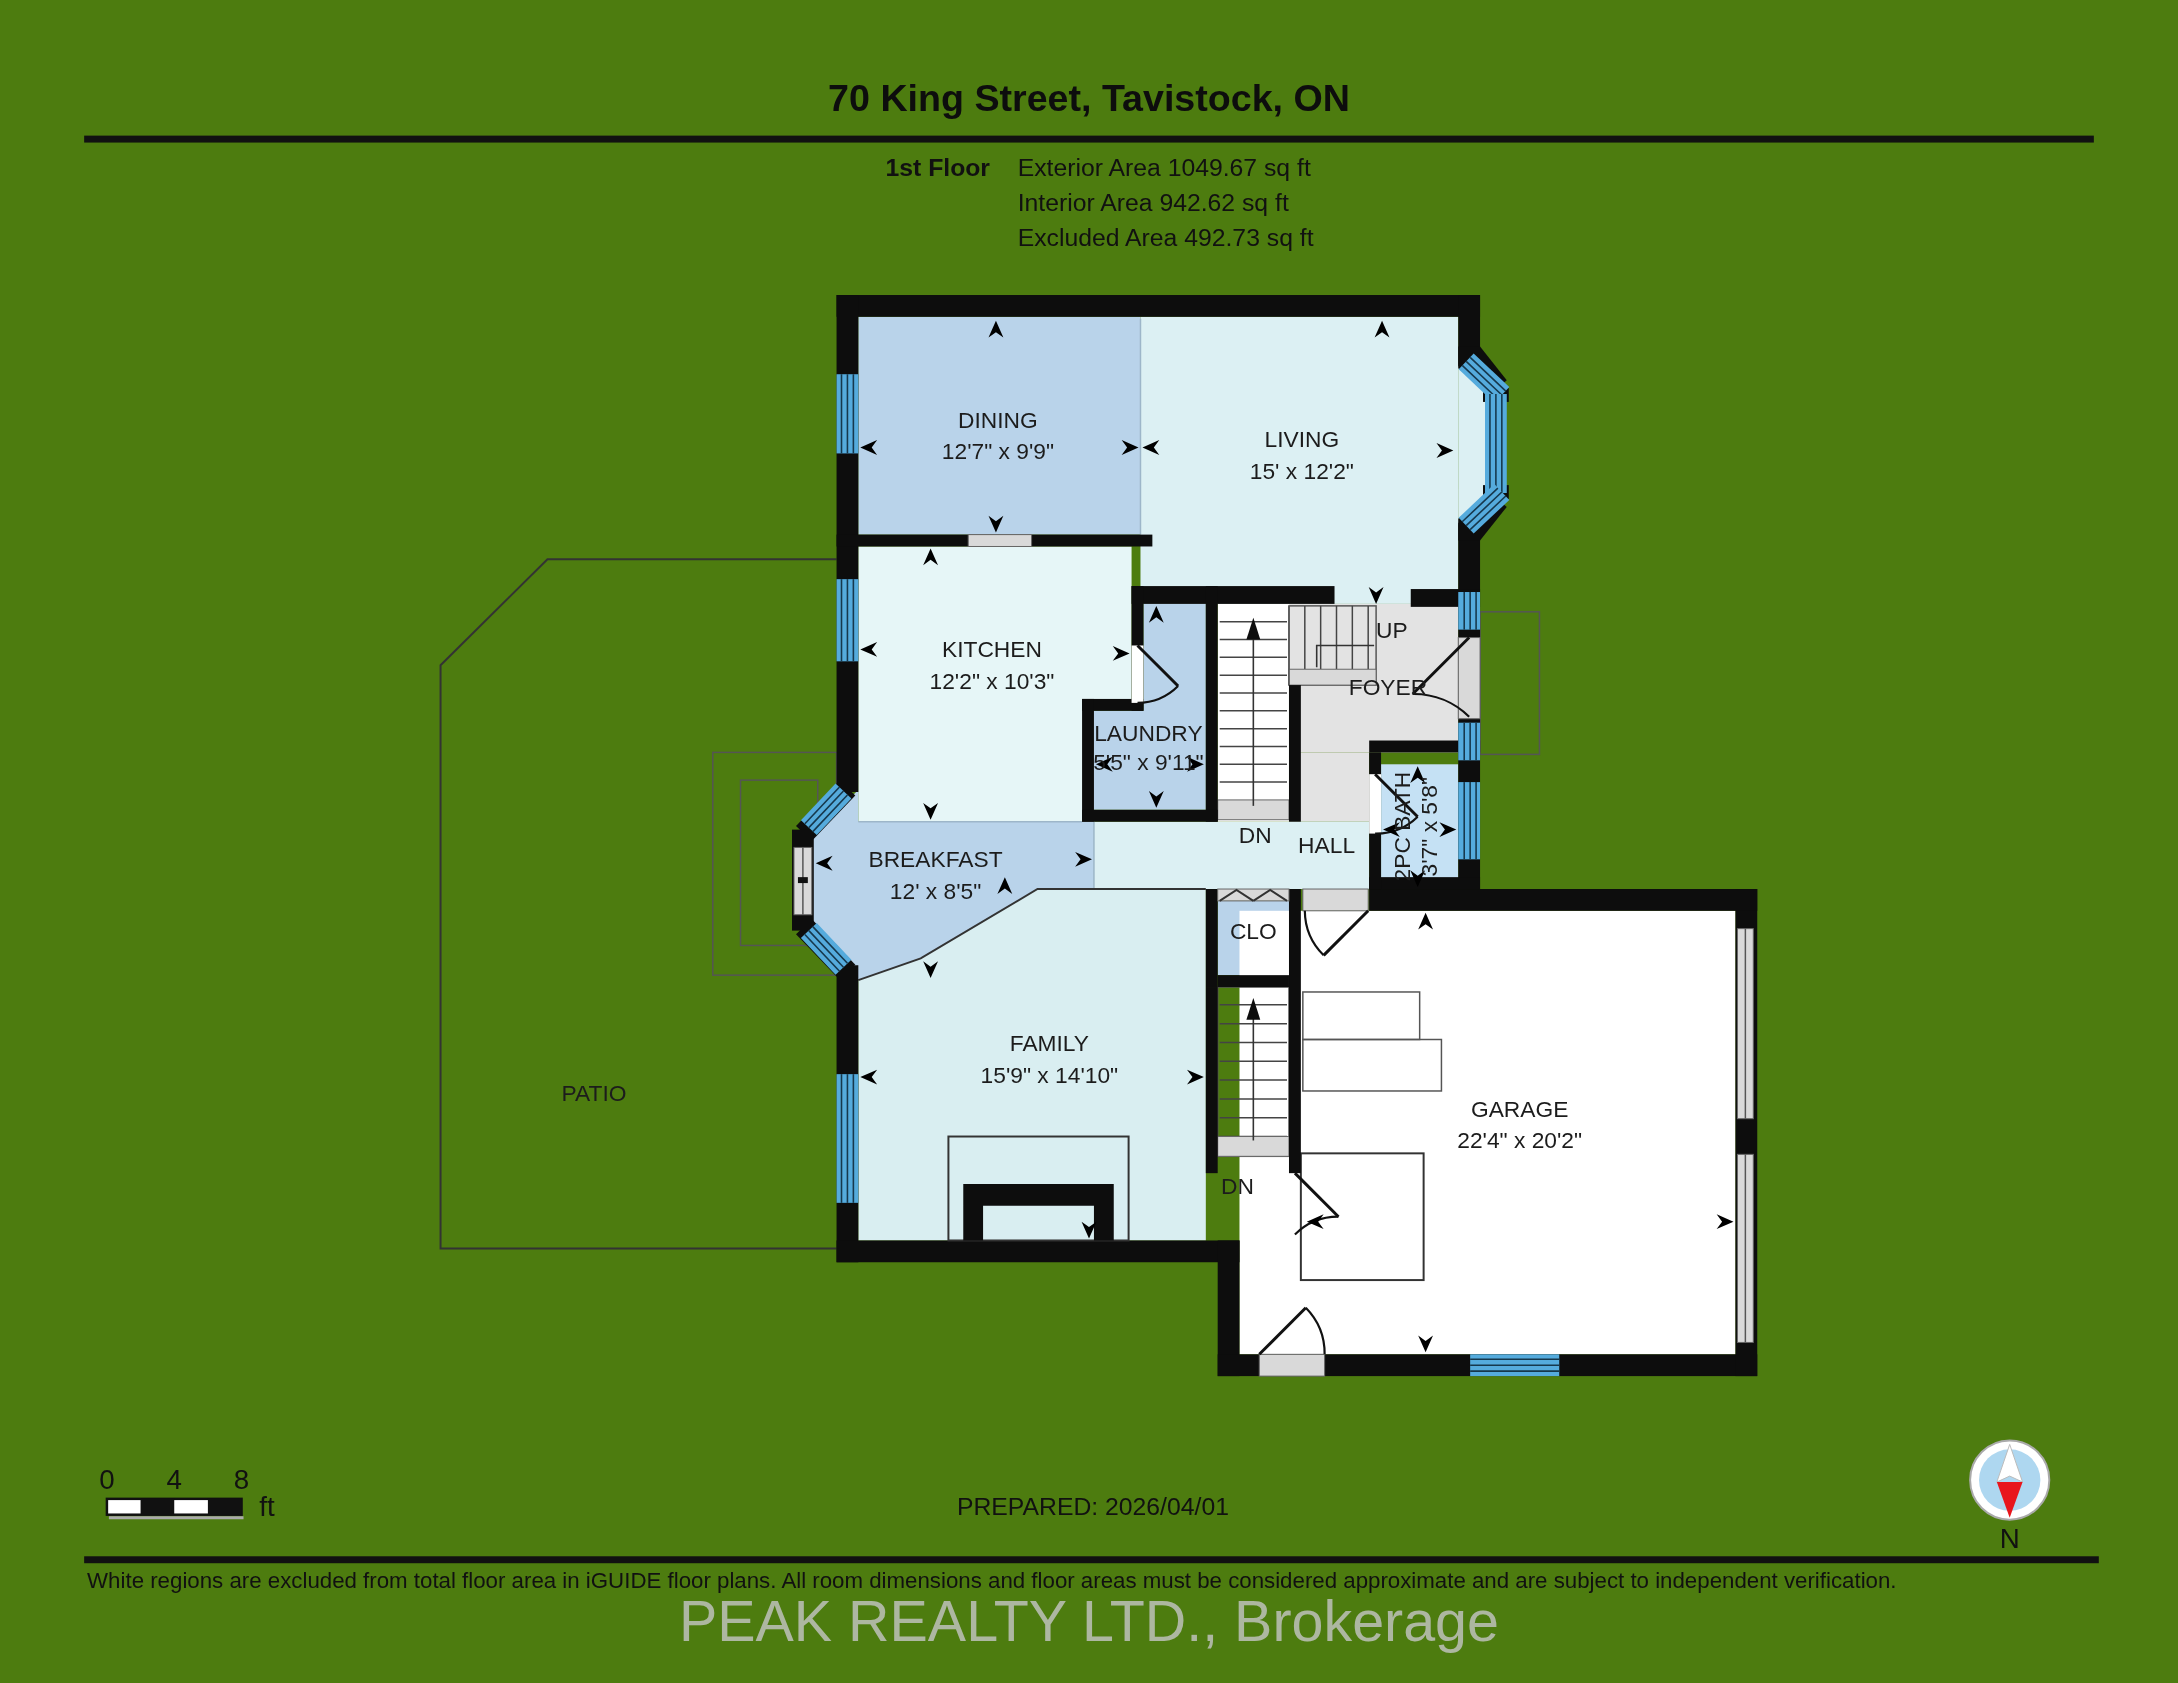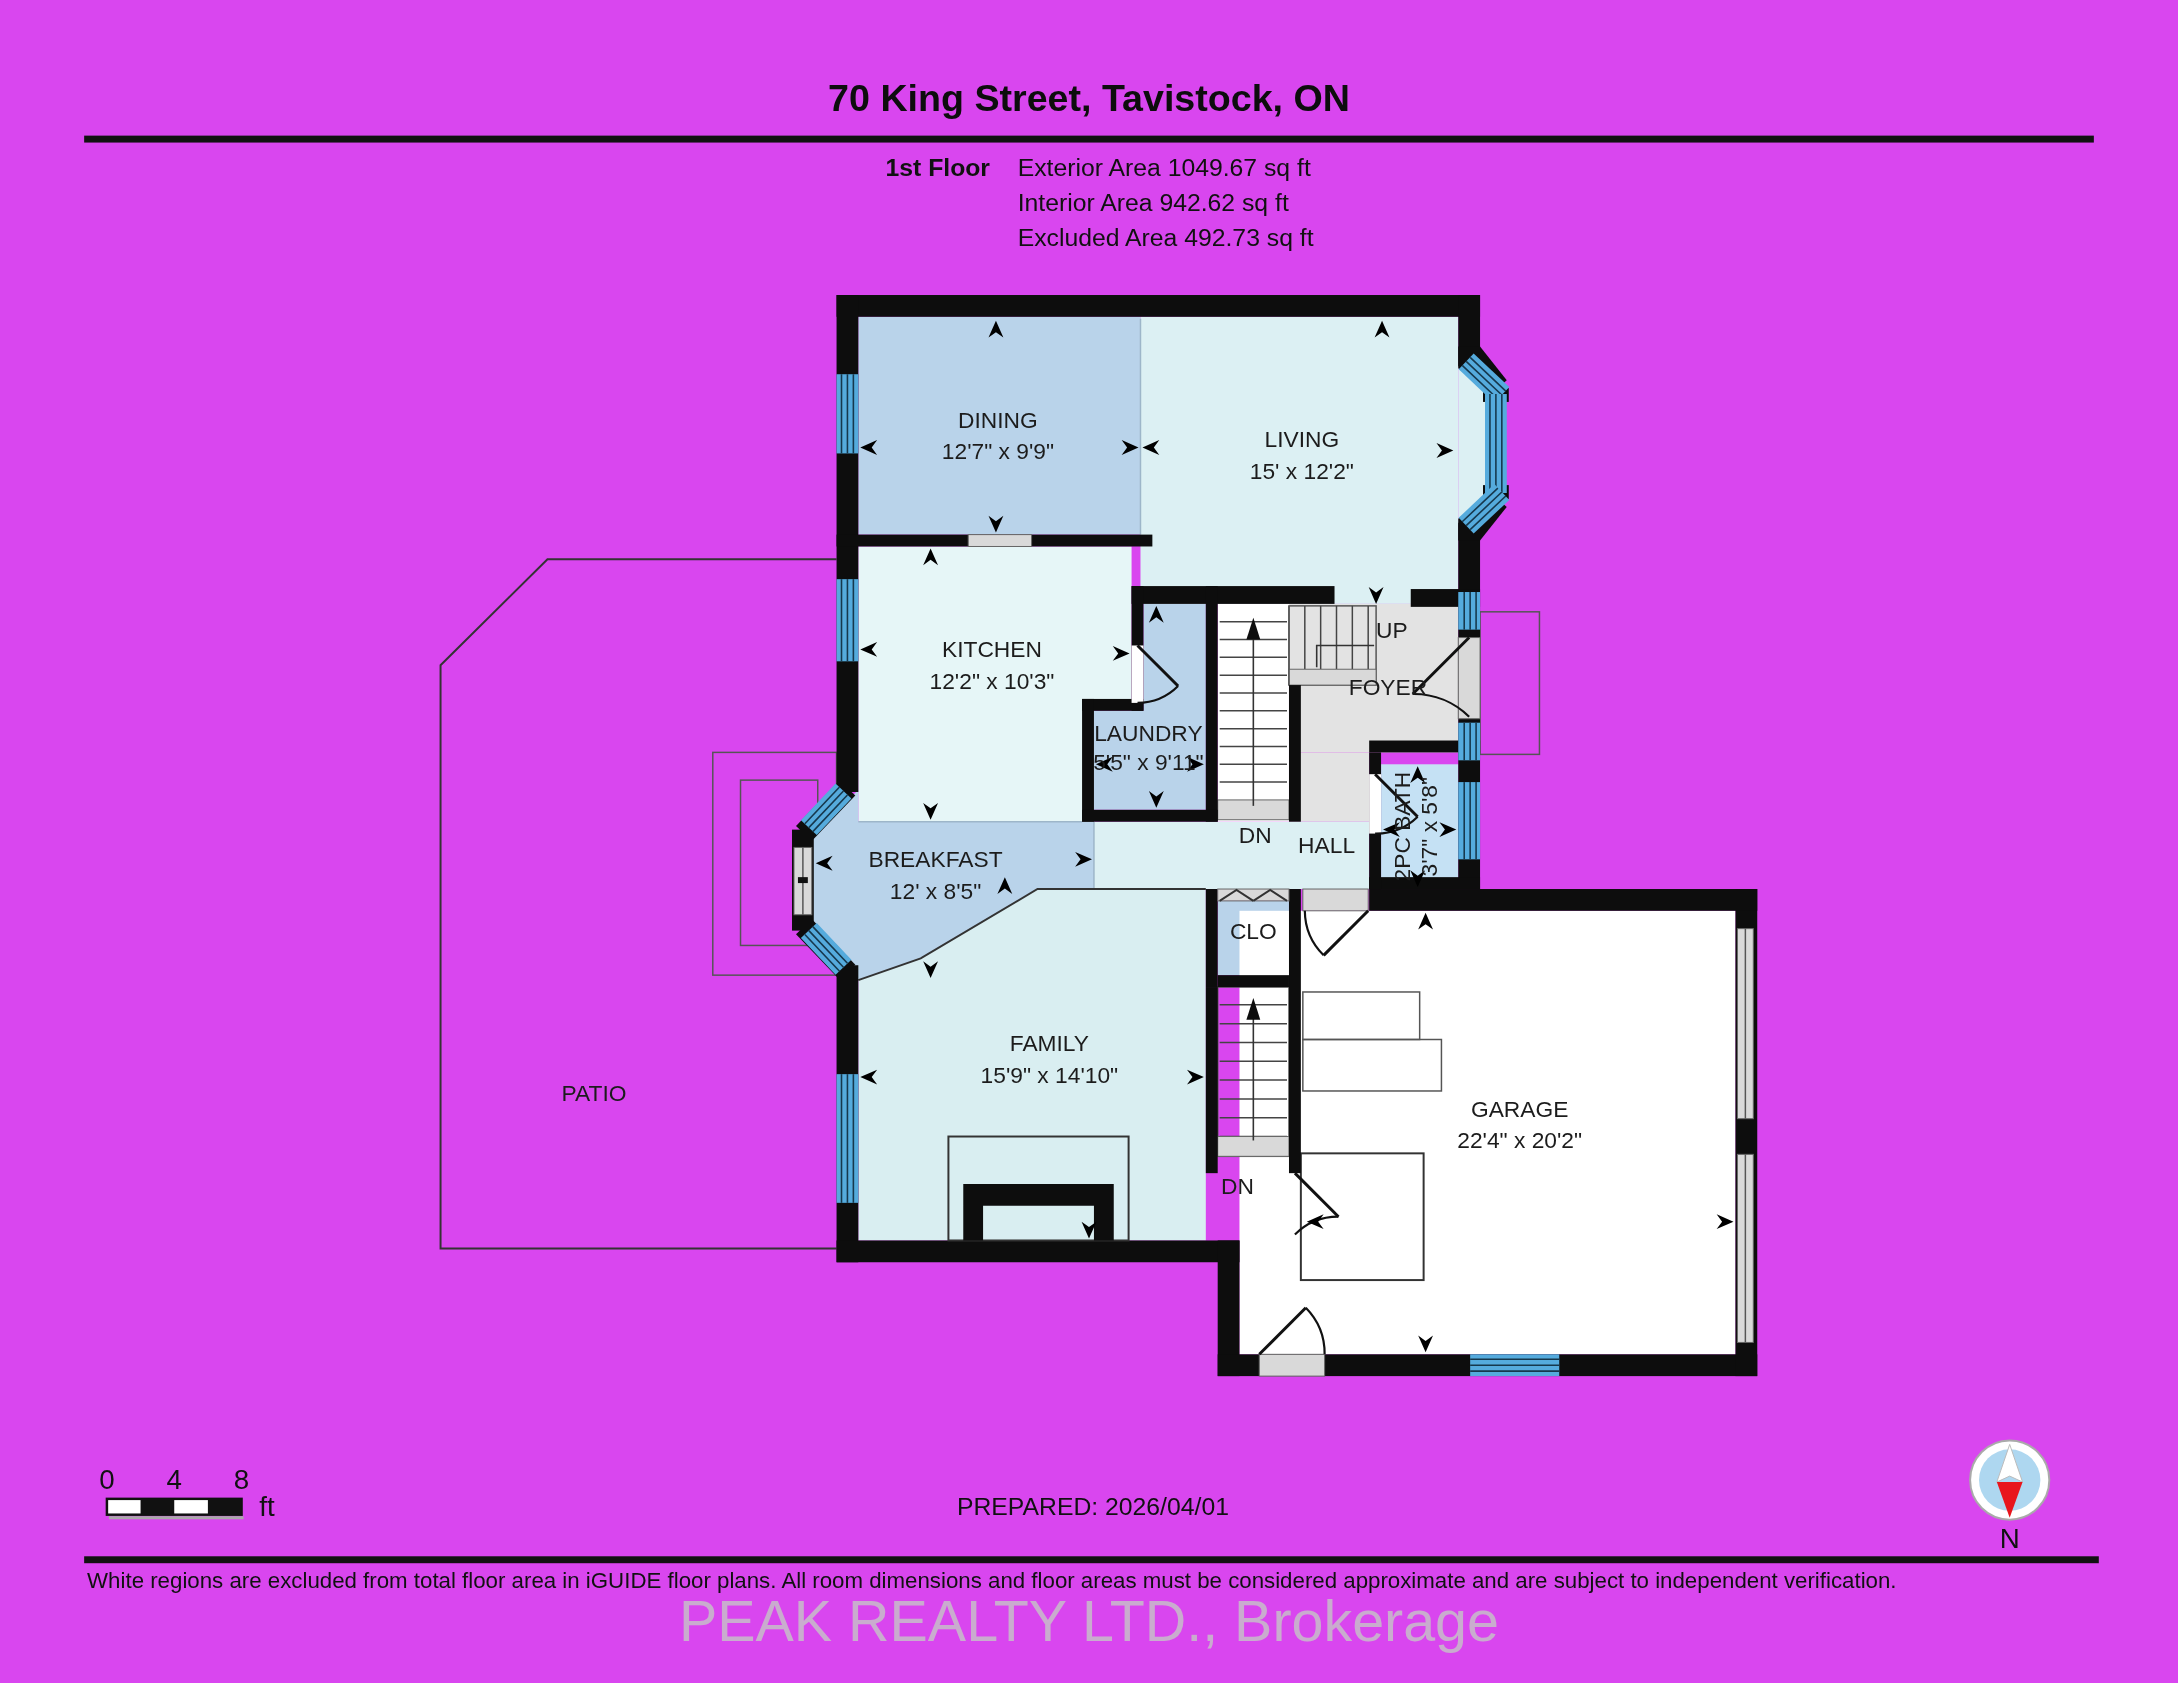--- a/index.html
+++ b/index.html
@@ -1,16 +1,16 @@
 <!DOCTYPE html>
 <html><head>
 <meta charset="utf-8">
 <style>
   html,body{margin:0;padding:0;background:#ffffff;}
-  .page{position:relative;width:2178px;height:1683px;background:#d946ef;overflow:hidden;
+  .page{position:relative;width:2178px;height:1683px;background:#4d7c0f;overflow:hidden;
         font-family:"Liberation Sans", sans-serif;}
   svg text{font-family:"Liberation Sans", sans-serif;}
   .wall{fill:#0d0d0d;}
   .wline{stroke:#0d0d0d;stroke-width:22;fill:none;}
   .fill-blue{fill:#b9d3ea;}
   .fill-cyan{fill:#dcf0f3;}
   .fill-cyan2{fill:#e6f6f7;}
   .fill-fam{fill:#d9eef1;}
   .fill-bath{fill:#c5e1f4;}
   .fill-gray{fill:#e3e3e3;}

